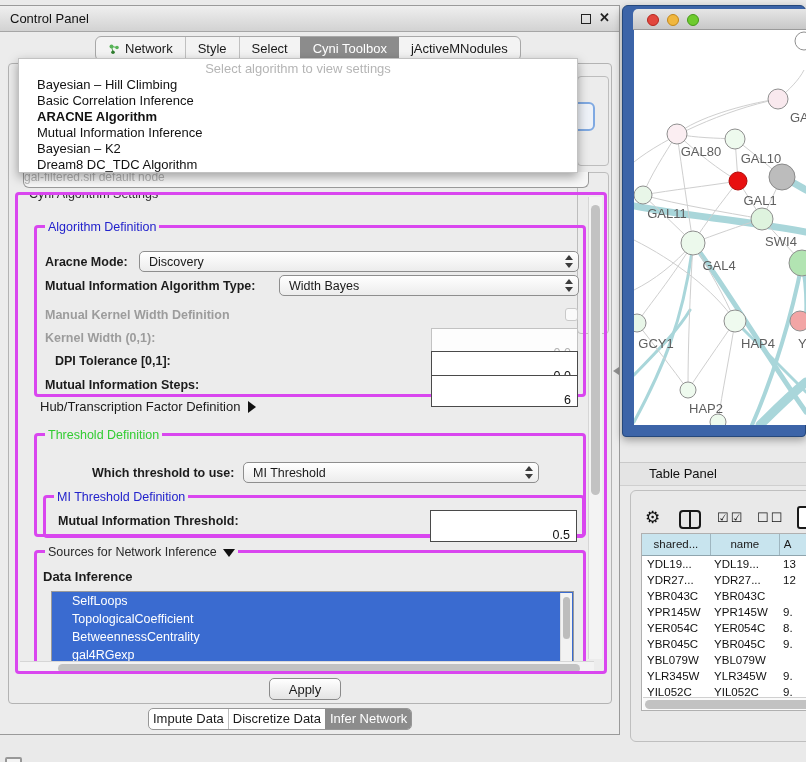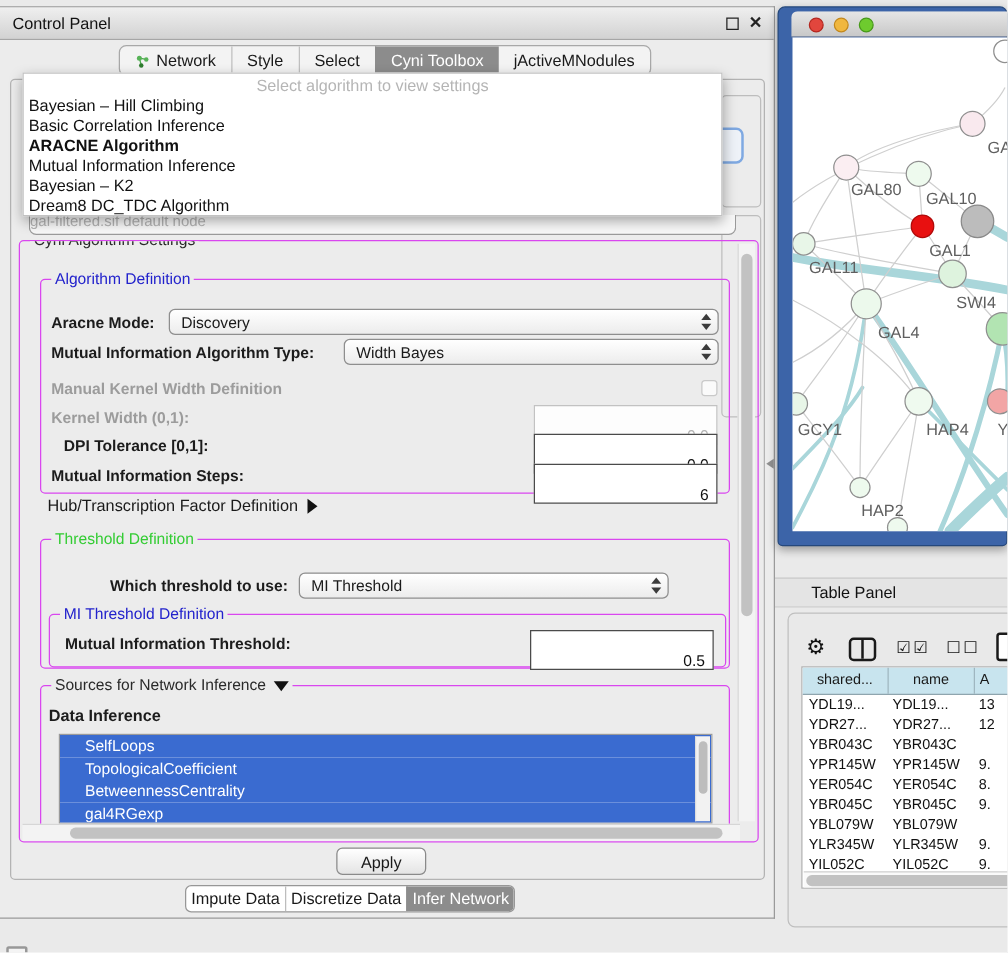--- a/index.html
+++ b/index.html
@@ -33,25 +33,25 @@
   .bg-frag2{position:absolute;left:568px;top:108px;width:30px;height:160px;border:1px solid #bdbdbd;border-radius:4px;}
   .blue-frag{position:absolute;left:558px;top:38px;width:24px;height:25px;border:2px solid #7fa9e2;border-radius:6px;background:#eef2f8;}
   .combo-clipped{position:absolute;left:14px;top:108px;width:566px;height:16px;overflow:hidden;
     border:1px solid #9a9a9a;border-top:none;border-radius:0 0 6px 6px;background:#f7f7f7;
     color:#b3b3b3;font-size:12px;line-height:10px;padding-left:0;box-sizing:border-box;}
 
   
   #algo-overlay{position:absolute;left:18px;top:52px;width:560px;height:115px;z-index:6;
     background:#fff;border:1px solid #c2c2c2;box-shadow:0 4px 10px rgba(0,0,0,0.35);box-sizing:border-box;padding-top:1px;}
   .dd-placeholder{height:17px;line-height:17px;text-align:center;color:#b5b5b5;font-size:13px;}
-  .dd-item{height:16px;line-height:16px;padding-left:4px;font-size:13px;color:#111;white-space:nowrap;}
+  .dd-item{height:16px;line-height:16px;padding-left:18px;font-size:13px;color:#111;white-space:nowrap;}
   .dd-item.bold{font-weight:bold;}
 
   
-  .group{position:absolute;border:1px solid #d946ef;border-radius:4px;box-sizing:border-box;}
+  .group{position:absolute;border:3px solid #d946ef;border-radius:4px;box-sizing:border-box;}
   .glabel{position:absolute;top:-8px;left:8px;background:#ececec;padding:0 3px;font-size:12.5px;color:#2a2a2a;white-space:nowrap;}
   .glabel.blue{color:#2222cc;}
   .glabel.green{color:#33cc33;}
   #cyni-group{left:6px;top:128px;width:592px;height:482px;overflow:hidden;}
 
   .lbl{position:absolute;font-size:12.5px;font-weight:bold;color:#1c1c1c;white-space:nowrap;}
   .lbl.dis{color:#9c9c9c;}
   .combo{position:absolute;height:21px;border:1px solid #8e8e8e;border-radius:5px;
     background:linear-gradient(#ffffff,#ececec);display:flex;align-items:center;
     padding:0 22px 0 9px;font-size:12.5px;box-sizing:border-box;}

